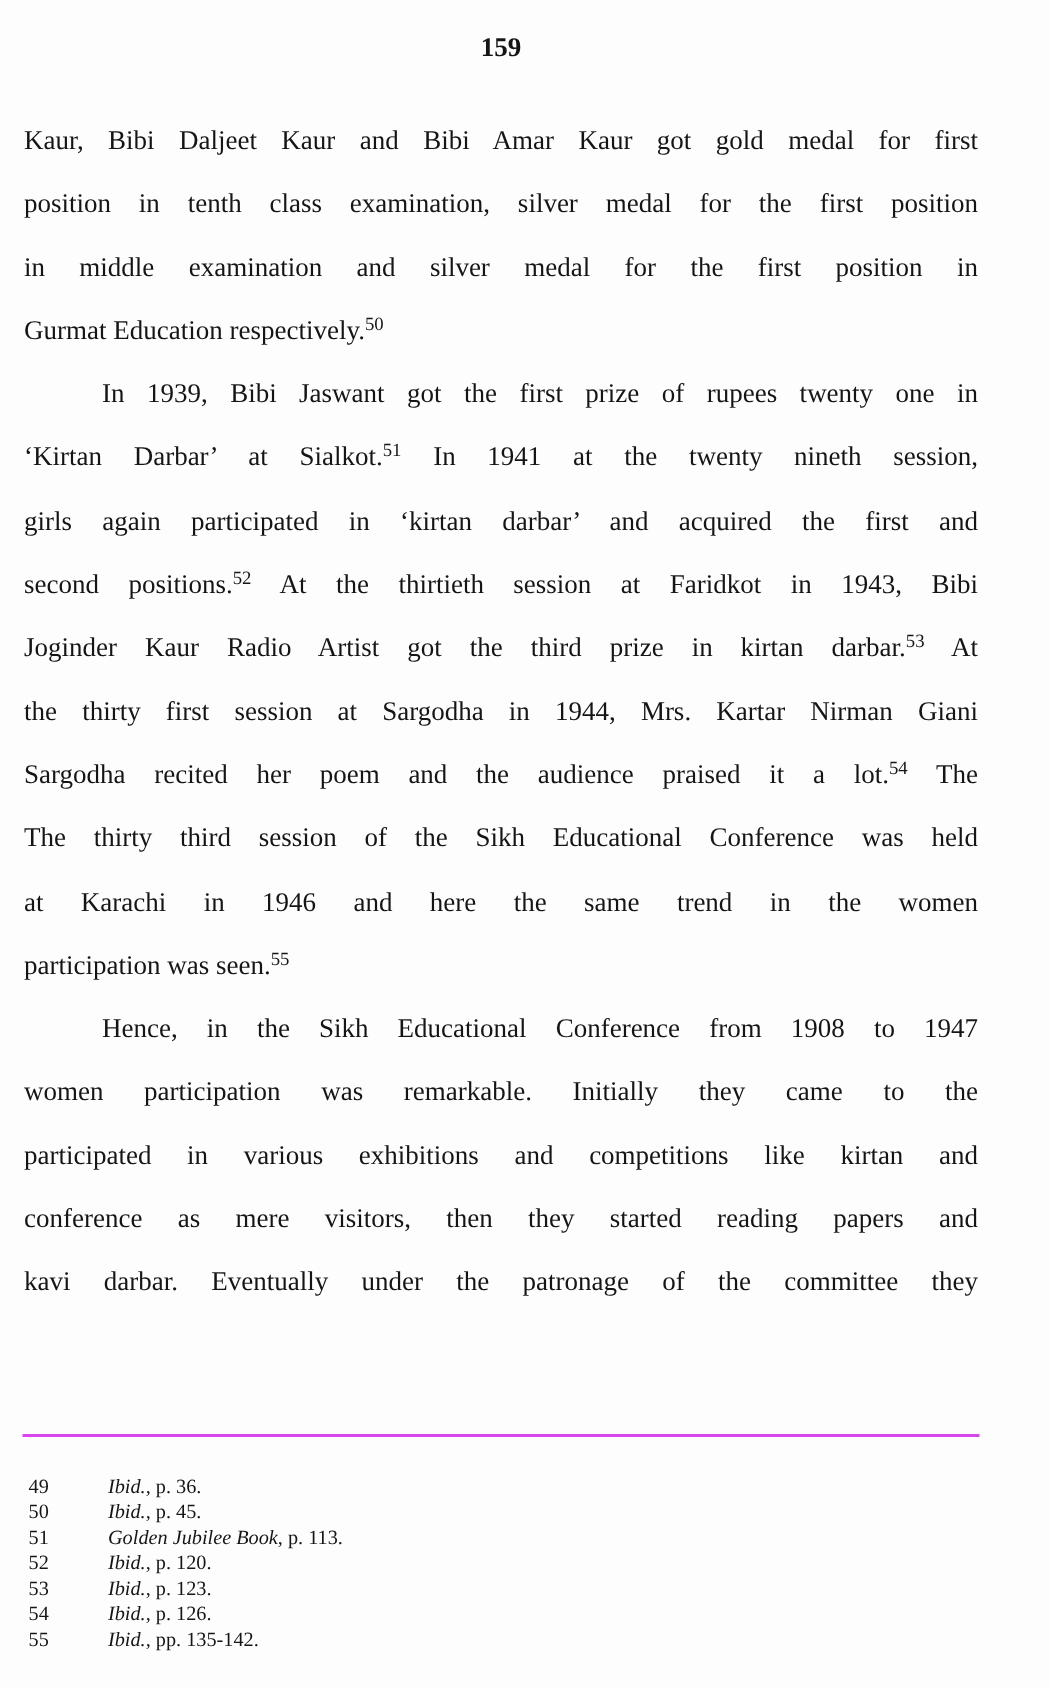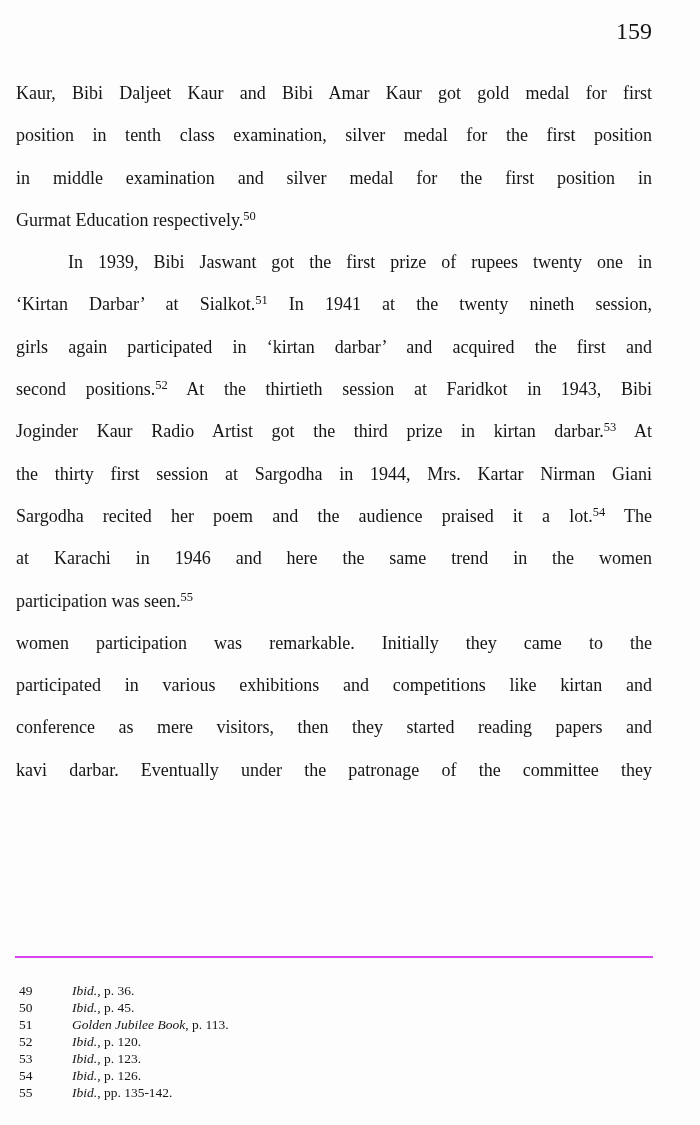--- a/index.html
+++ b/index.html
@@ -11,23 +11,24 @@
     background: #fdfdfd;
     font-family: "Liberation Serif", serif;
     color: #151515;
     overflow: hidden;
   }
   .pageno {
     position: absolute;
     top: 20px;
     left: 16px;
     width: 636px;
-    text-align: right;
-    font-size: 24px;
+    text-align: center;
+    font-size: 18px;
     line-height: 22px;
+    font-weight: bold;
   }
   .content {
     position: absolute;
     top: 72px;
     left: 16px;
     width: 636px;
     font-size: 18px;
   }
   .line {
     line-height: 42.3px;
@@ -70,24 +71,26 @@
         <div class="line plain"><span>Gurmat Education respectively.</span><sup class="fnref">50</sup></div>
       </div>
       <div>
         <div class="line ind"><span>In 1939, Bibi Jaswant got the first prize of rupees twenty one in</span></div>
         <div class="line"><span>‘Kirtan Darbar’ at Sialkot.</span><sup class="fnref">51</sup><span> In 1941 at the twenty nineth session,</span></div>
         <div class="line"><span>girls again participated in ‘kirtan darbar’ and acquired the first and</span></div>
         <div class="line"><span>second positions.</span><sup class="fnref">52</sup><span> At the thirtieth session at Faridkot in 1943, Bibi</span></div>
         <div class="line"><span>Joginder Kaur Radio Artist got the third prize in kirtan darbar.</span><sup class="fnref">53</sup><span> At</span></div>
         <div class="line"><span>the thirty first session at Sargodha in 1944, Mrs. Kartar Nirman Giani</span></div>
         <div class="line"><span>Sargodha recited her poem and the audience praised it a lot.</span><sup class="fnref">54</sup><span> The</span></div>
+        <div class="line"><span>The thirty third session of the Sikh Educational Conference was held</span></div>
         <div class="line"><span>at Karachi in 1946 and here the same trend in the women</span></div>
         <div class="line plain"><span>participation was seen.</span><sup class="fnref">55</sup></div>
       </div>
       <div>
+        <div class="line ind"><span>Hence, in the Sikh Educational Conference from 1908 to 1947</span></div>
         <div class="line"><span>women participation was remarkable. Initially they came to the</span></div>
         <div class="line"><span>participated in various exhibitions and competitions like kirtan and</span></div>
         <div class="line"><span>conference as mere visitors, then they started reading papers and</span></div>
         <div class="line"><span>kavi darbar.  Eventually under the patronage of the committee they</span></div>
       </div>
     </div>
 
   <div class="footnotes">
     <div>
         <div class="fn">

